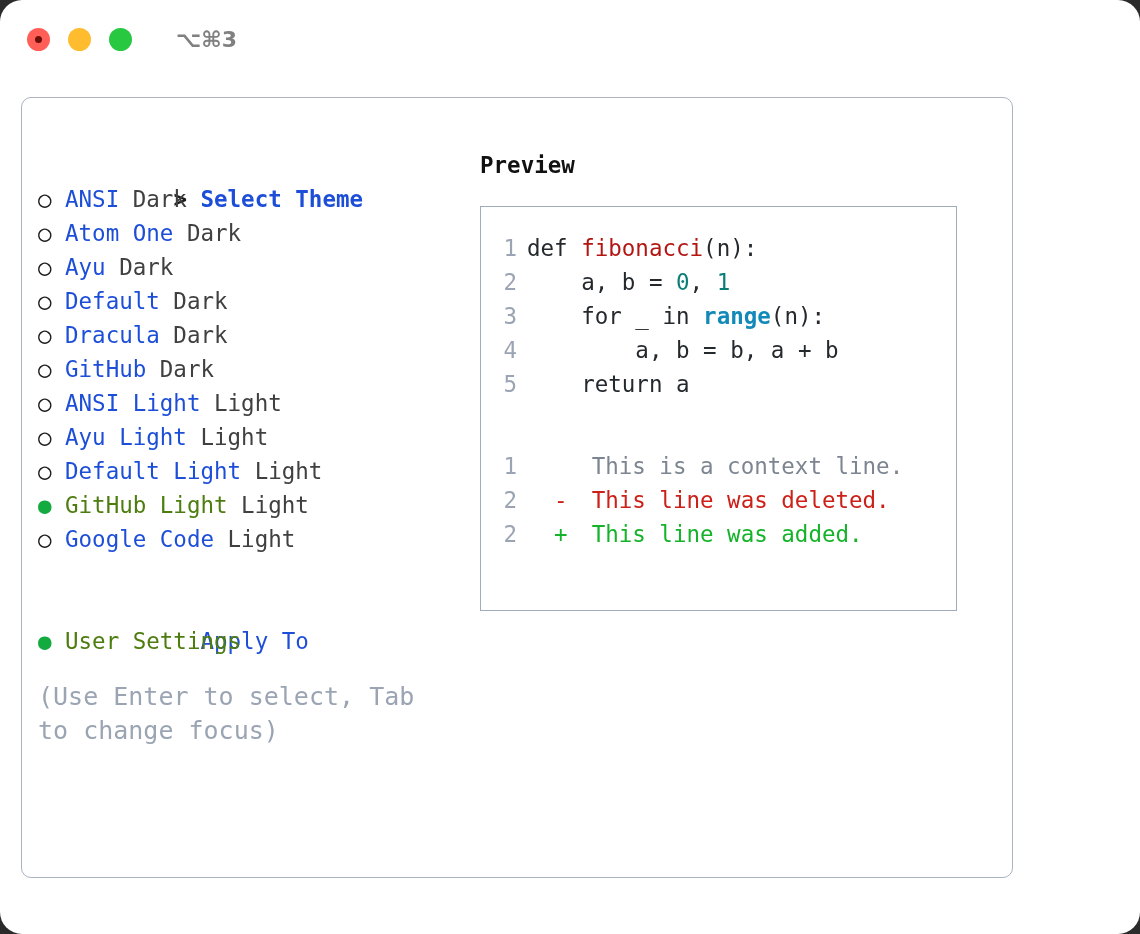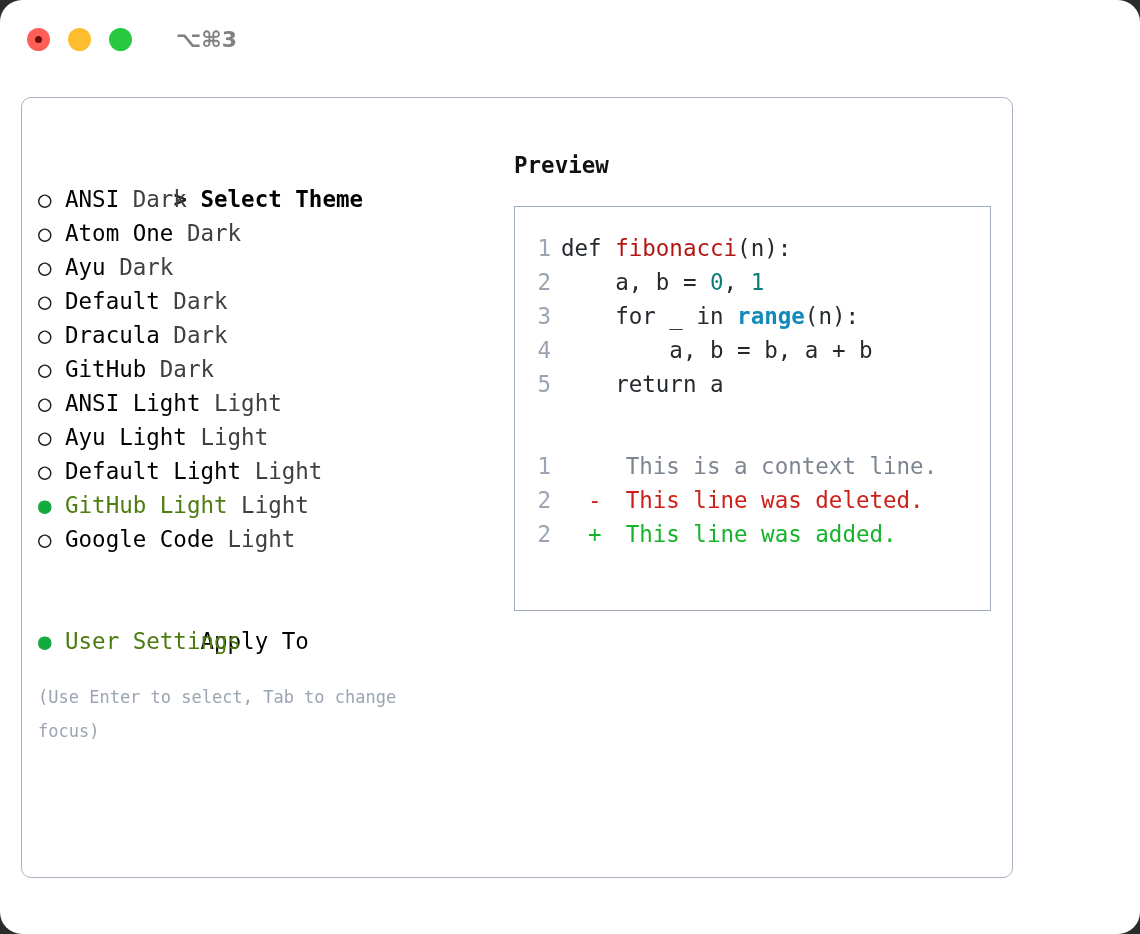--- a/index.html
+++ b/index.html
@@ -112,38 +112,38 @@
     display: inline-block;
     width: 27px;
     color: #1c1c1c;
   }
   .row.header-row {
     font-weight: bold;
     color: #000000;
   }
   .row.selected .marker { color: #13ab3f; }
   .row.selected .label  { color: #4d7c0f; }
-  .label { color: #000000; }
+  .label { color: #1d4ed8; }
   .suffix { color: #404040; }
 
   .spacer { height: 34px; }
 
   .hint {
     margin-top: 22px;
-    font-size: 17px;
+    font-size: 25px;
     line-height: 34px;
     color: #9aa4b2;
     width: 400px;
     white-space: pre-wrap;
   }
 
   
   .right-col {
     position: absolute;
-    left: 492px;
+    left: 458px;
     top: 50px;
     width: 490px;
   }
   .preview-title {
     font-size: 22.5px;
     line-height: 34px;
     font-weight: bold;
     color: #111111;
   }
   .preview-box {

